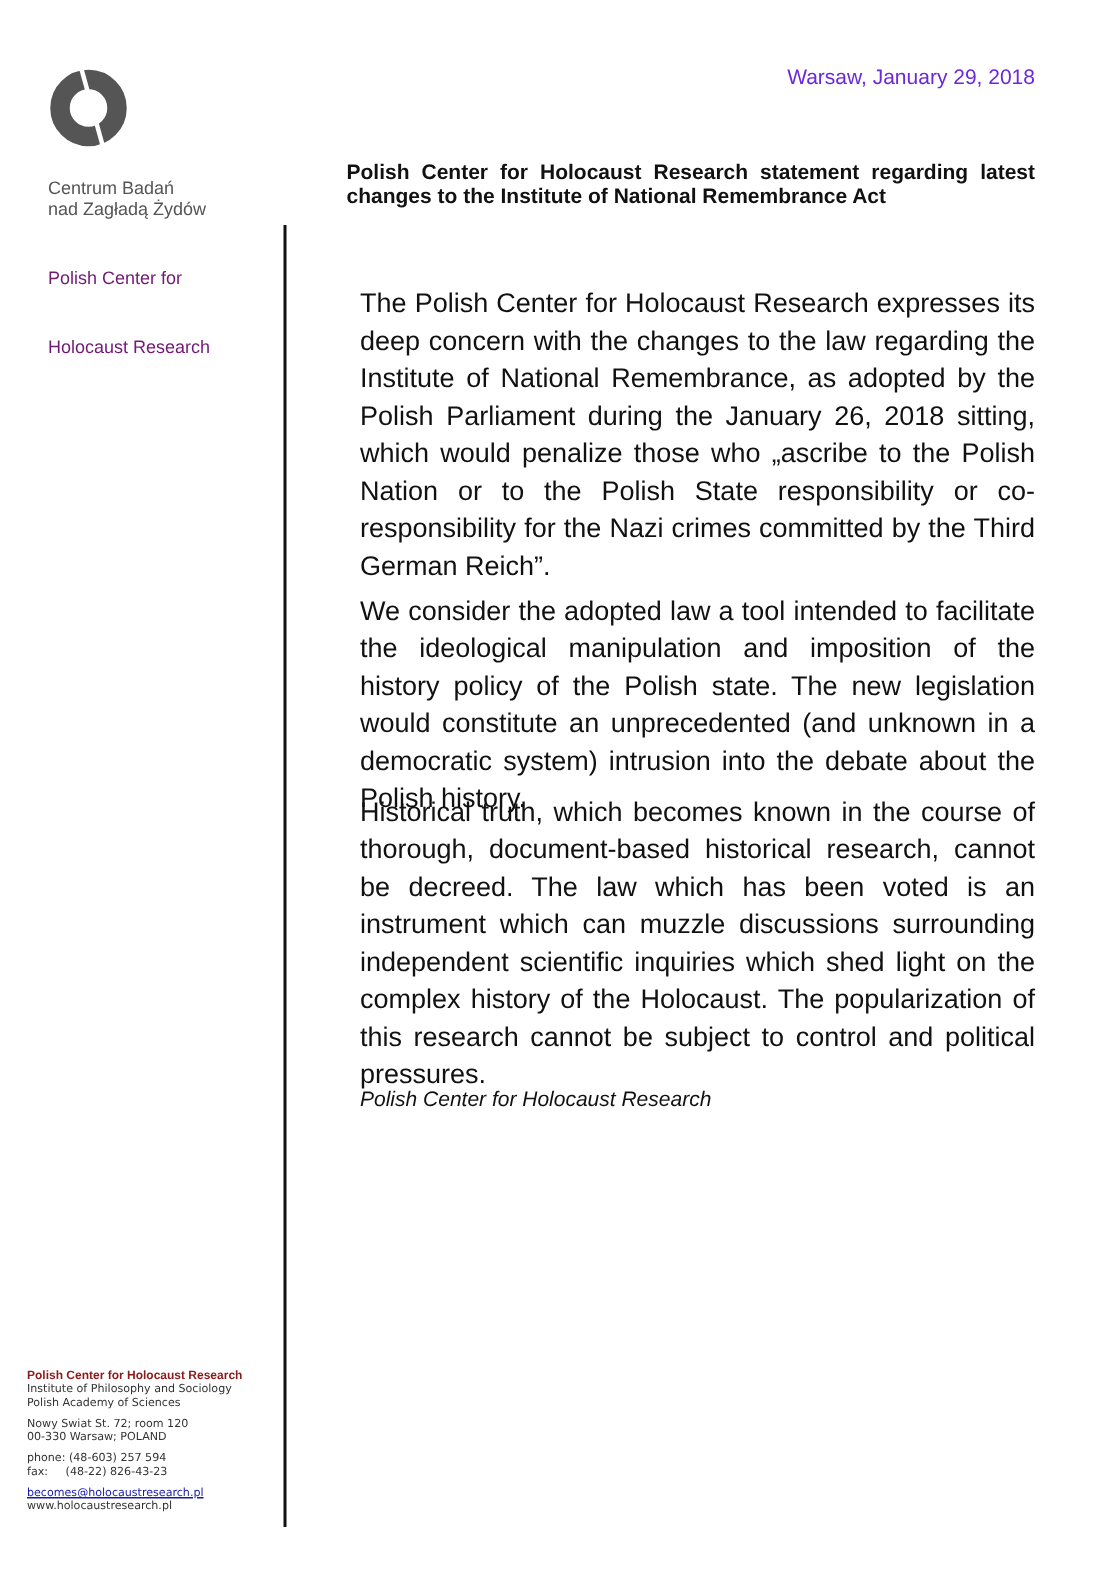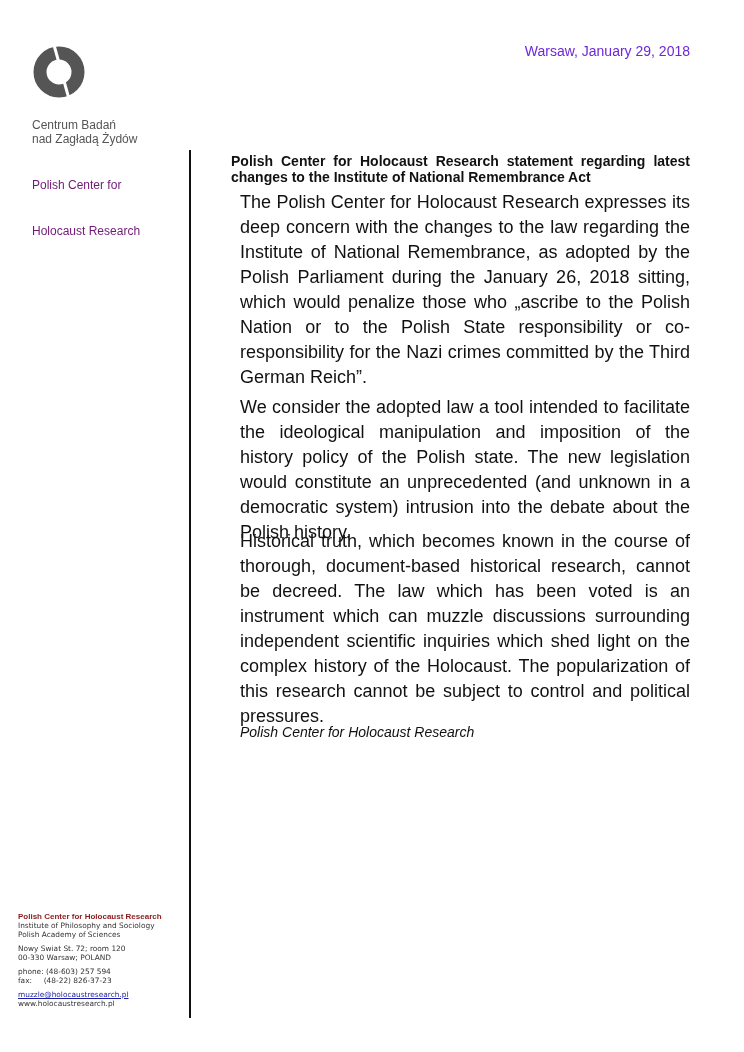--- a/index.html
+++ b/index.html
@@ -3,21 +3,21 @@
 <meta charset="utf-8">
 <style>
   html, body { margin:0; padding:0; background:#ffffff; }
   body { width:744px; height:1052px; position:relative; overflow:hidden; font-family:"Liberation Sans", sans-serif; color:#111; }
   .logo { position:absolute; left:32px; top:45px; width:54px; height:54px; }
   .logo-text { position:absolute; left:32px; top:118px; font-size:12px; line-height:14px; color:#4a4a4a; }
   .logo-text .b { font-weight:normal; color:#555; }
   .logo-text .l { color:#701a75;margin-top:32px; }
   .vline { position:absolute; left:189px; top:150px; width:2px; height:868px; background:#111; }
   .date { position:absolute; right:54px; top:43px; font-size:14px; color:#6d28d9; }
-  .title { position:absolute; left:231px; top:106px; width:459px; font-size:14px; font-weight:bold; line-height:16px; text-align:justify; text-align-last:left; color:#111;margin-top:47px; }
+  .title { position:absolute; left:231px; top:106px; width:459px; font-size:14px; font-weight:bold; line-height:16px; text-align:justify; text-align-last:left; color:#111; }
   .body { position:absolute; left:240px; width:450px; font-size:18px; line-height:25px; text-align:justify; color:#111; }
   .p1 { top:190px; }
   .p2 { top:395px; }
   .p3 { top:529px; }
   .sign { position:absolute; left:240px; top:724px; font-size:14px; font-style:italic; color:#111; }
   .footer { position:absolute; left:18px; top:912px; font-family:"DejaVu Sans", sans-serif; font-size:7.4px; line-height:9px; color:#333; }
   .footer .org { color:#8b1a1a; font-weight:bold; font-family:"Liberation Sans", sans-serif; font-size:8px; }
   .footer .gap { height:5px; }
   .footer a { color:#1a1aa8; text-decoration:underline; }
 </style>
@@ -50,17 +50,17 @@
 
 <div class="footer">
   <div class="org">Polish Center for Holocaust Research</div>
   <div>Institute of Philosophy and Sociology</div>
   <div>Polish Academy of Sciences</div>
   <div class="gap"></div>
   <div>Nowy Swiat St. 72; room 120</div>
   <div>00-330 Warsaw; POLAND</div>
   <div class="gap"></div>
   <div style="white-space:pre">phone: (48-603) 257 594</div>
-  <div style="white-space:pre">fax:     (48-22) 826-37-23</div>
+  <div style="white-space:pre">fax:     (48-22) 826-43-23</div>
   <div class="gap"></div>
-  <div><a>muzzle@holocaustresearch.pl</a></div>
+  <div><a>becomes@holocaustresearch.pl</a></div>
   <div>www.holocaustresearch.pl</div>
 </div>
 
 </body></html>

